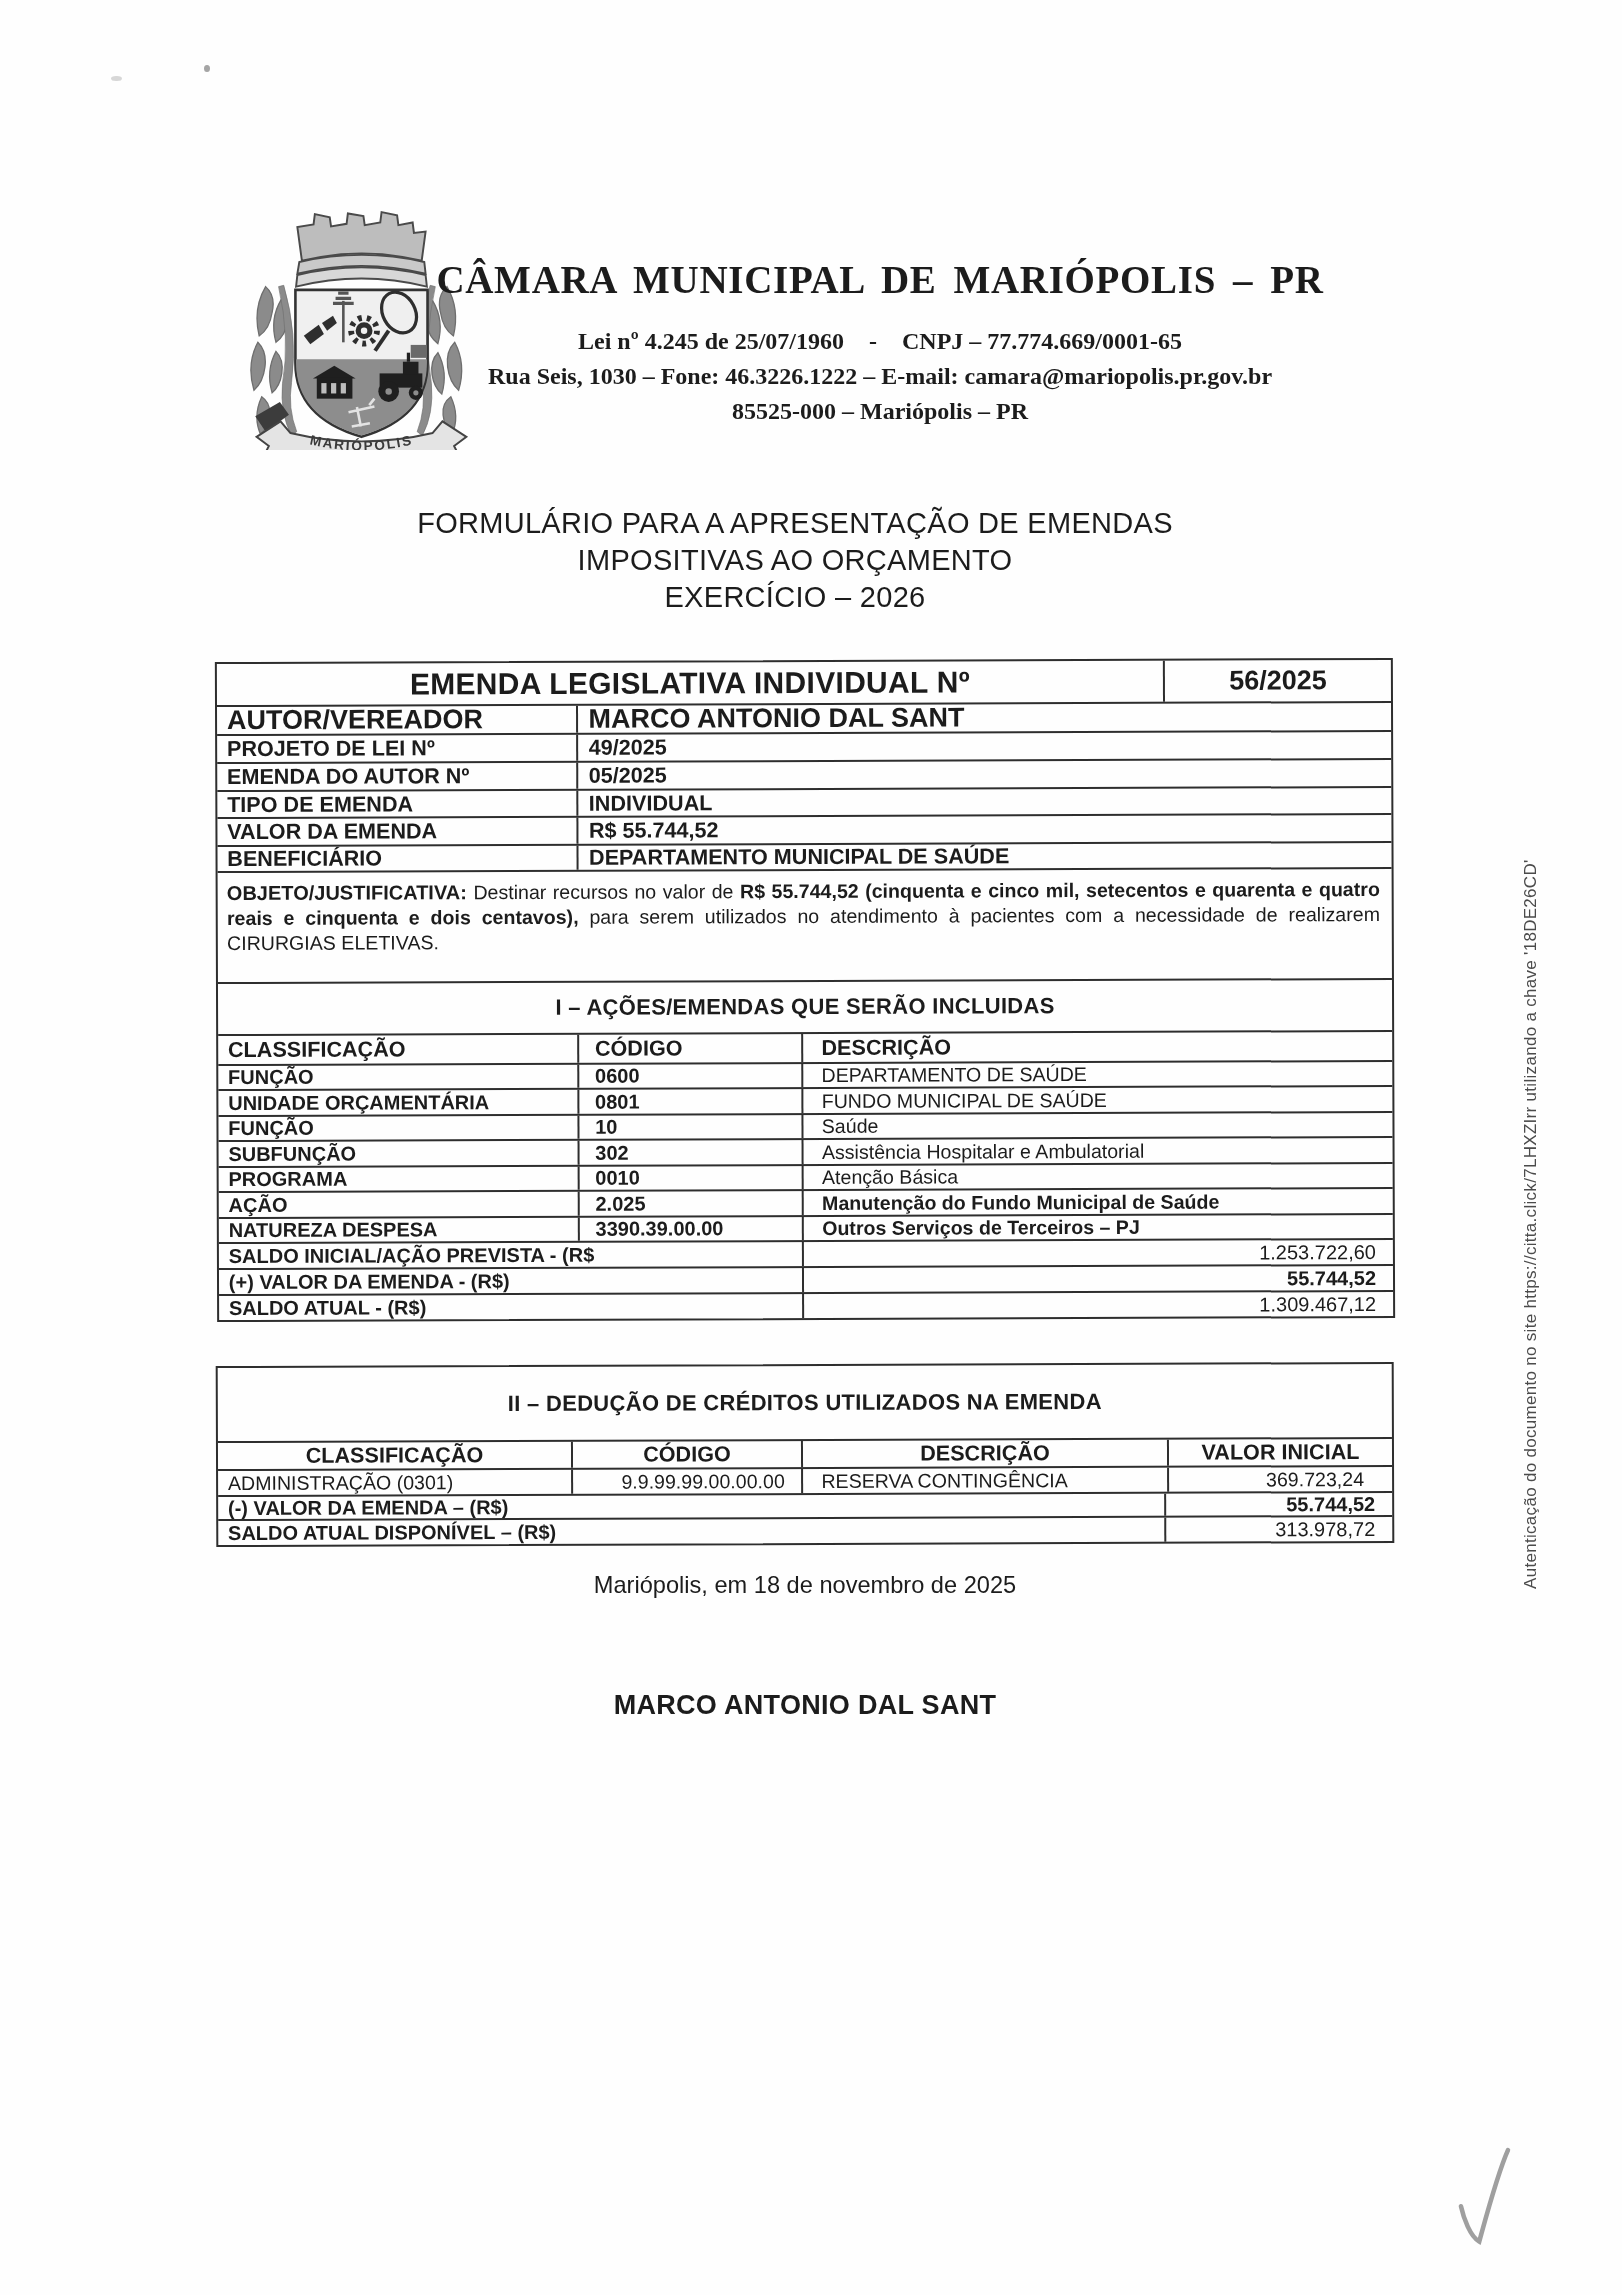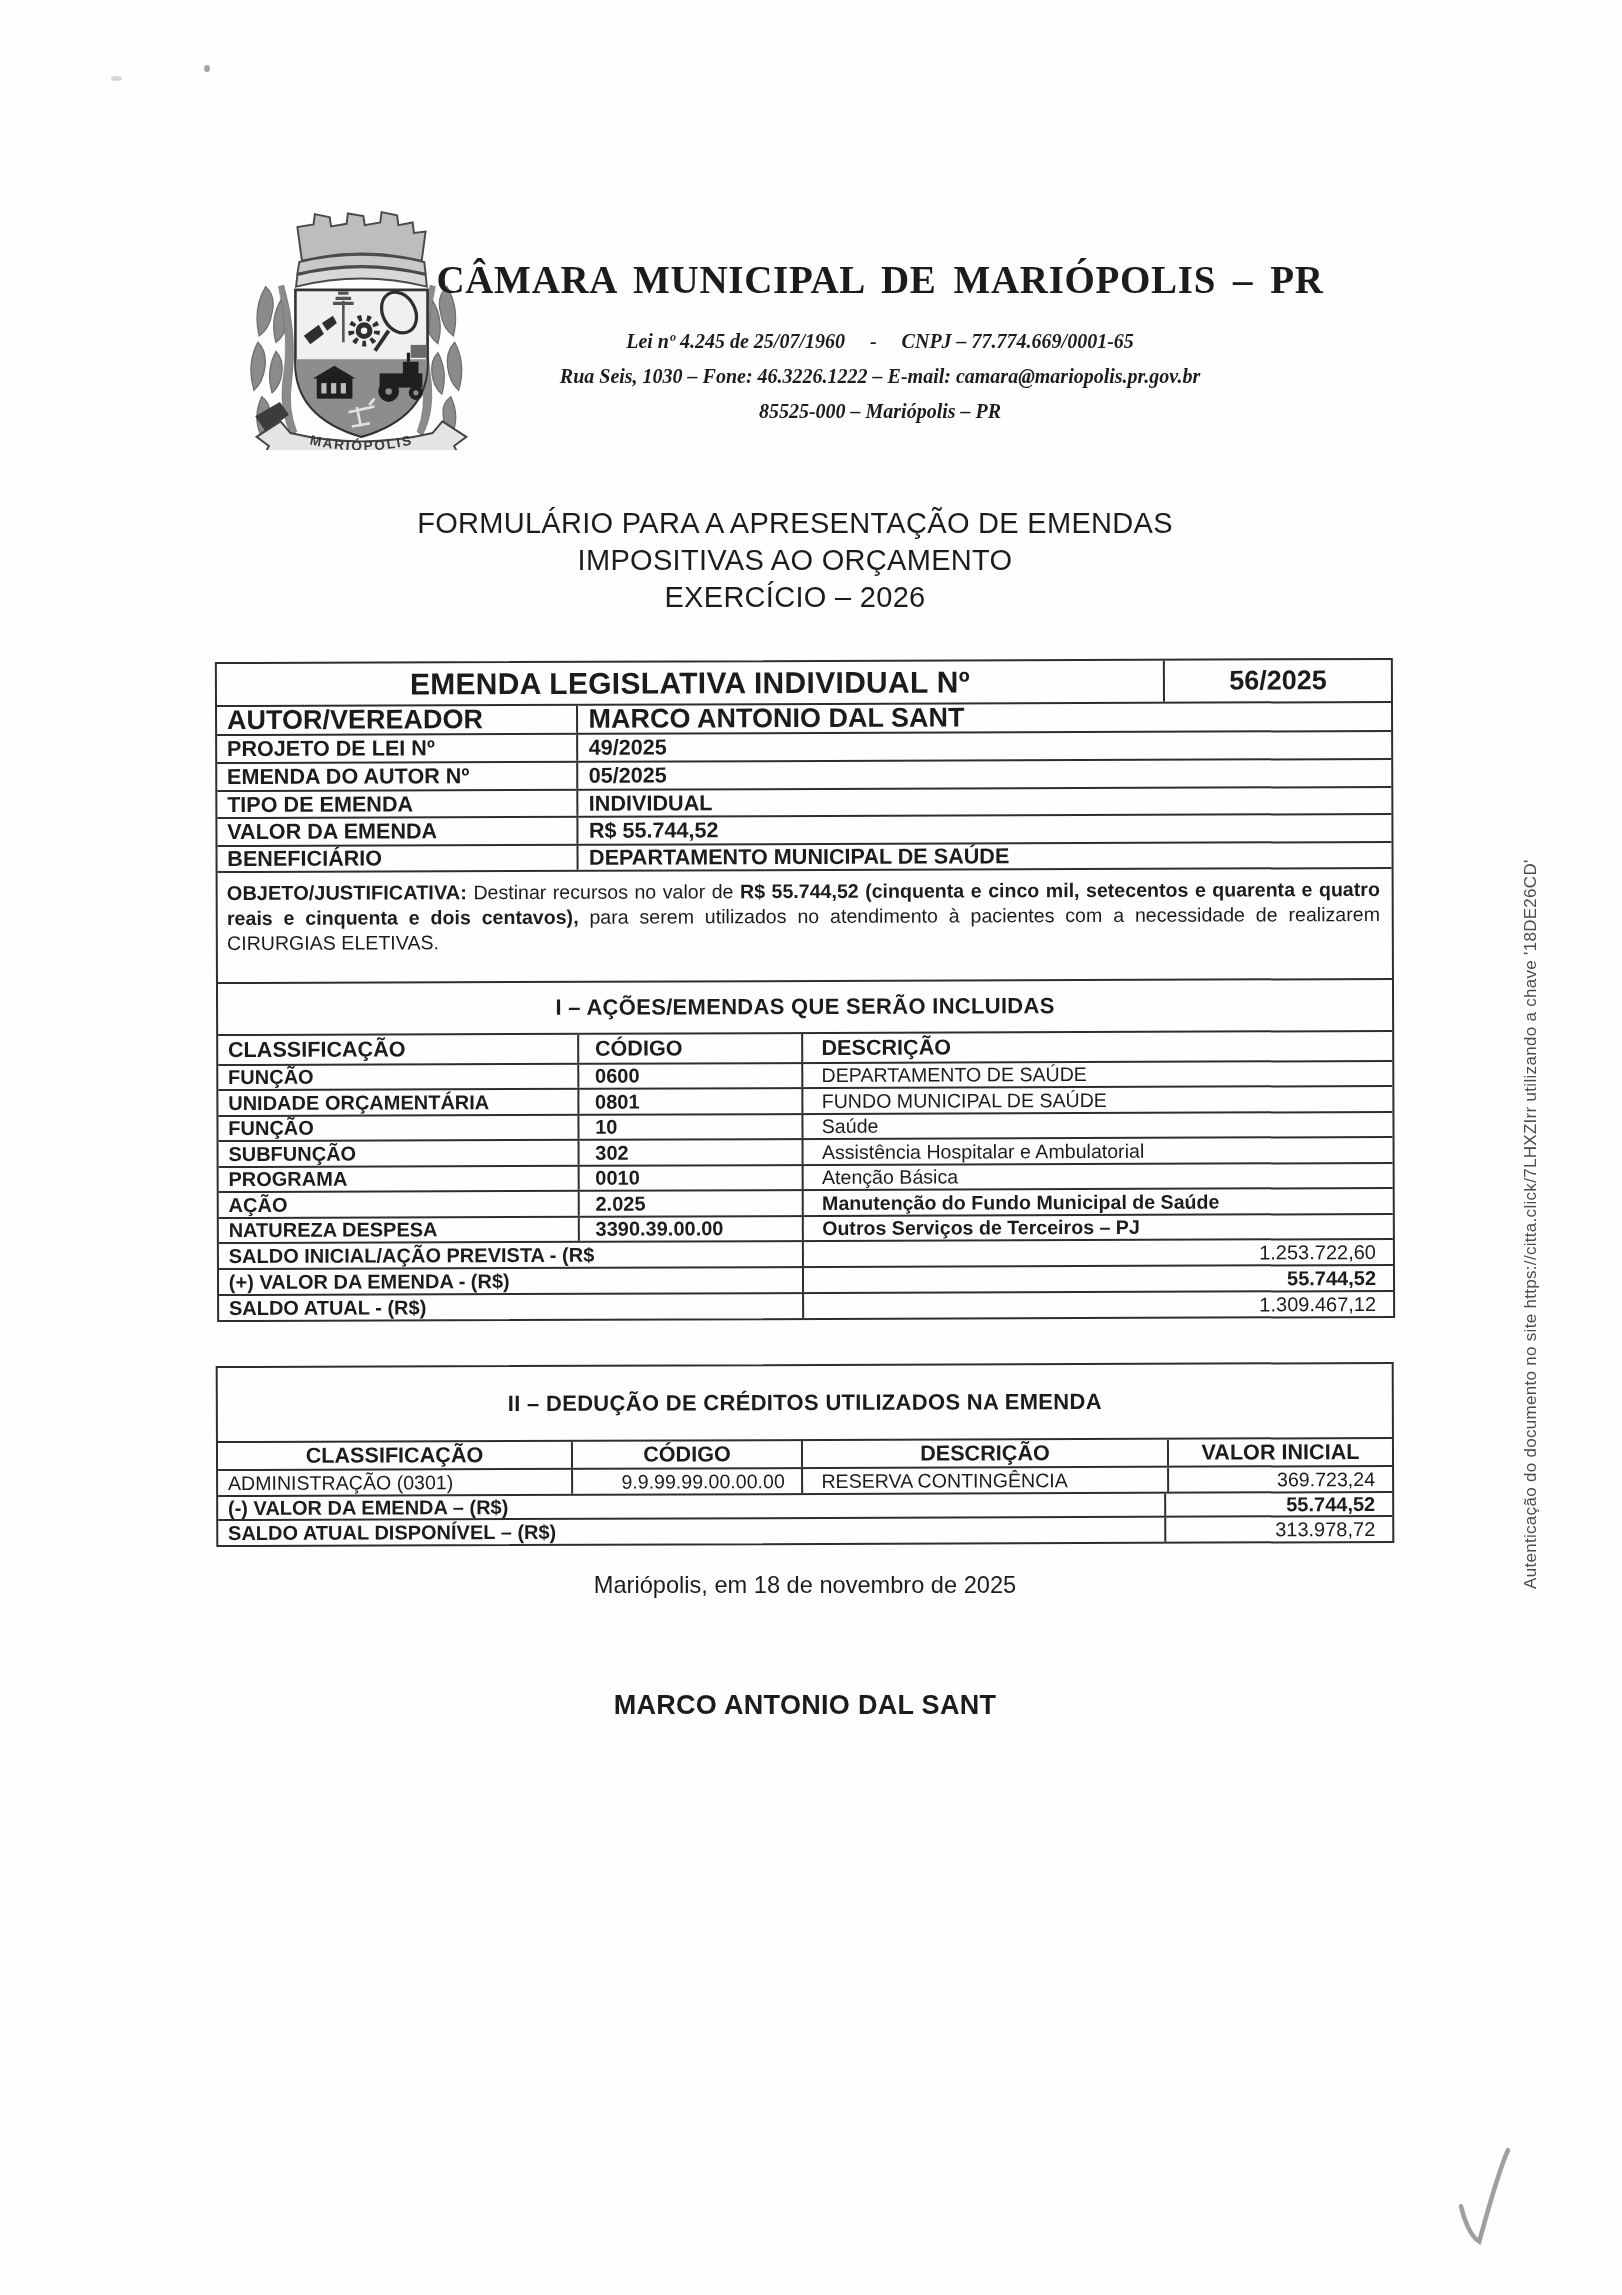--- a/index.html
+++ b/index.html
@@ -14,21 +14,21 @@
 
   .speck{position:absolute;border-radius:50%;}
   .s1{left:111px;top:76px;width:10.5px;height:5.2px;background:#c6c6c6;opacity:.7;}
   .s2{left:204px;top:65px;width:5.9px;height:7.2px;background:#8f8f8f;opacity:.8;}
 
   
   .crest{position:absolute;left:219px;top:188px;width:272px;height:262px;}
   .lh-text{position:absolute;left:399px;top:257px;width:962px;text-align:center;
            font-family:"Liberation Serif",serif;font-weight:bold;}
   .org{font-size:39px;letter-spacing:0.7px;word-spacing:6.5px;white-space:nowrap;margin-bottom:22px;}
-  .lh-line{font-size:20px;line-height:35px;white-space:nowrap;font-style:italic;}
+  .lh-line{font-size:24px;line-height:35px;white-space:nowrap;}
   .sep{margin:0 25px;}
 
   
   .form-title{position:absolute;left:337px;top:505px;width:916px;text-align:center;
               font-size:29px;font-weight:normal;line-height:37px;letter-spacing:0.3px;}
 
   
   .box{position:absolute;left:216px;width:1178px;border:2px solid var(--line);
        transform:rotate(-0.2deg);background:transparent;}
   .box1{top:660px;}
@@ -62,21 +62,21 @@
   .cs-val{flex:1;justify-content:flex-end;padding-right:17px;font-size:20px;}
 
   .d1{width:353px;}
   .d2{width:230px;}
   .d3{width:366px;}
   .d4{flex:1;}
   .box2 .hdr2 .cell{justify-content:center;font-size:21.6px;font-weight:bold;}
   .box2 .data .d1{padding-left:9.8px;font-size:19.6px;}
   .box2 .data .d2{justify-content:center;font-size:19.6px;padding-left:32px;}
   .box2 .data .d3{padding-left:18.3px;font-size:19.6px;}
-  .box2 .data .d4{justify-content:flex-end;padding-right:17px;font-size:19.6px;}
+  .box2 .data .d4{justify-content:flex-end;padding-right:28px;font-size:19.6px;}
   .dt-label{flex:1;padding-left:9.8px;font-size:20px;font-weight:bold;}
   .dt-val{width:228px;justify-content:flex-end;padding-right:17px;font-size:20px;}
 
   
   .date-line{position:absolute;left:216px;top:1572px;width:1178px;text-align:center;font-size:23.6px;}
   .sig-name{position:absolute;left:216px;top:1690px;width:1178px;text-align:center;
             font-size:27px;font-weight:bold;letter-spacing:0.3px;}
   .sig-role{position:absolute;left:216px;top:1728px;width:1178px;text-align:center;
             font-size:23px;font-weight:bold;}
 

